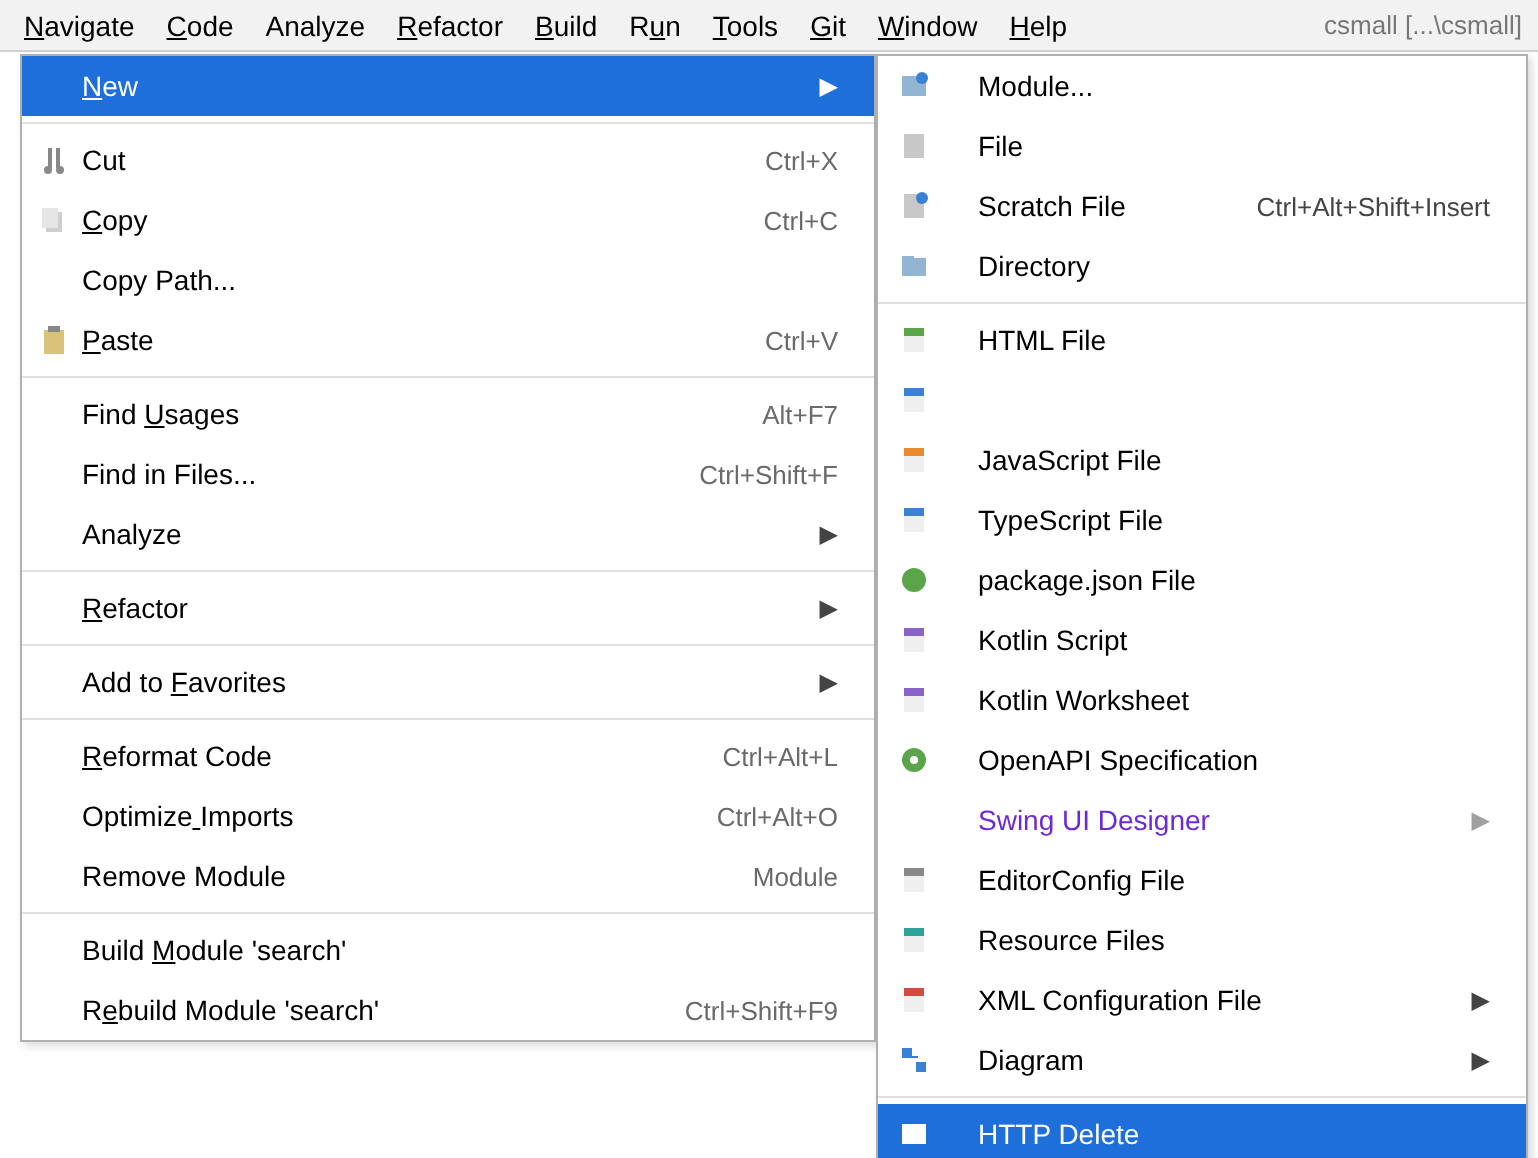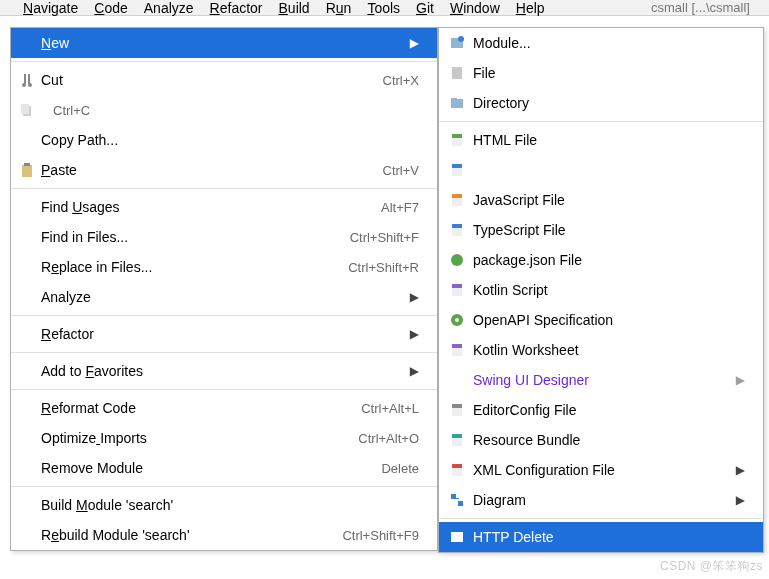--- a/index.html
+++ b/index.html
@@ -1,17 +1,17 @@
 <!DOCTYPE html>
 <html><head>
 <meta charset="utf-8">
 <style>
   * { box-sizing: border-box; font-family: "Segoe UI", Arial, sans-serif; }
   body { margin: 0; width: 769px; height: 579px; overflow: hidden; font-size: 14px; color: #000; background: #fff; }
-  .menubar { display: flex; align-items: center; height: 16px; background: #f2f2f2; border-bottom: 1px solid #d0d0d0; padding: 0 15px; }
+  .menubar { display: flex; align-items: center; height: 26px; background: #f2f2f2; border-bottom: 1px solid #d0d0d0; padding: 0 4px; }
   .menubar .mb-item { padding: 2px 8px; cursor: default; }
   .menubar .mb-spacer { flex: 1; }
   .menubar .project-label { color: #777; font-size: 13px; padding-right: 4px; margin-left: 40px; }
   .u { text-decoration: underline; }
 
   .dropdown1 { position: absolute; left: 10px; top: 27px; width: 428px; background: #fff; border: 1px solid #b0b0b0; box-shadow: 2px 2px 4px rgba(0,0,0,.15); z-index: 10; }
   .dropdown2 { position: absolute; left: 438px; top: 27px; width: 326px; background: #fff; border: 1px solid #b0b0b0; box-shadow: 2px 2px 4px rgba(0,0,0,.15); z-index: 11; }
 
   .row { display: flex; align-items: center; height: 30px; padding: 0 18px 0 30px; position: relative; cursor: default; }
   .row .lbl { flex: 1; white-space: nowrap; }
@@ -19,21 +19,21 @@
   .row .arrow { color: #444; font-size: 12px; padding-left: 10px; }
   .row.sel { background: #1e6fd9; color: #fff; }
   .row.sel .shortcut, .row.sel .arrow { color: #fff; }
   .row.disabled .lbl { color: #6d28d9; }
   .row.disabled .arrow { color: #a0a0a0; }
   .sep { height: 1px; background: #e0e0e0; margin: 3px 0; }
 
   .ico { position: absolute; left: 8px; width: 16px; height: 16px; display: flex; align-items: center; justify-content: center; }
   .ico svg { width: 16px; height: 16px; }
 
-  .d2 .row { padding-left: 34px; }
+  .d2 .row { padding-left: 50px; }
   .d2 .ico { left: 10px; }
   .d2 .shortcut { color: #444; }
 
   .watermark { position: absolute; right: 6px; bottom: 4px; color: rgba(0,0,0,.22); font-size: 12px; letter-spacing: .5px; pointer-events: none; }
 </style>
 </head>
 <body>
 
 <div class="menubar" id="menubar">
     <div class="mb-item"><span class="u">N</span>avigate</div>
@@ -68,20 +68,21 @@
       <span class="lbl">Cut</span>
       <span class="shortcut">Ctrl+X</span>
     </div>
     <div class="row">
       <span class="ico">
         <svg viewBox="0 0 16 16">
           <rect x="4" y="4" width="8" height="10" fill="#cfcfcf"></rect>
           <rect x="2" y="2" width="8" height="10" fill="#e6e6e6"></rect>
         </svg>
       </span>
+      <span class="lbl"><span class="u">C</span>opy</span>
       <span class="shortcut">Ctrl+C</span>
     </div>
     <div class="row">
       <span class="lbl">Copy Path...</span>
     </div>
     <div class="row">
       <span class="ico">
         <svg viewBox="0 0 16 16">
           <rect x="3" y="3" width="10" height="12" fill="#d9c27a"></rect>
           <rect x="5" y="1" width="6" height="3" fill="#888"></rect>
@@ -93,24 +94,20 @@
     <div class="sep"></div>
     <div class="row">
       <span class="lbl">Find <span class="u">U</span>sages</span>
       <span class="shortcut">Alt+F7</span>
     </div>
     <div class="row">
       <span class="lbl">Find in Files...</span>
       <span class="shortcut">Ctrl+Shift+F</span>
     </div>
     <div class="row">
-      <span class="lbl">R<span class="u">e</span>place in Files...</span>
-      <span class="shortcut">Ctrl+Shift+R</span>
-    </div>
-    <div class="row">
       <span class="lbl">Analyze</span>
       <span class="arrow">▶</span>
     </div>
     <div class="sep"></div>
     <div class="row">
       <span class="lbl"><span class="u">R</span>efactor</span>
       <span class="arrow">▶</span>
     </div>
     <div class="sep"></div>
     <div class="row">
@@ -121,21 +118,21 @@
     <div class="row">
       <span class="lbl"><span class="u">R</span>eformat Code</span>
       <span class="shortcut">Ctrl+Alt+L</span>
     </div>
     <div class="row">
       <span class="lbl">Optimize<span class="u"> </span>Imports</span>
       <span class="shortcut">Ctrl+Alt+O</span>
     </div>
     <div class="row">
       <span class="lbl">Remove Module</span>
-      <span class="shortcut">Delete</span>
+      <span class="shortcut">Module</span>
     </div>
     <div class="sep"></div>
     <div class="row">
       <span class="lbl">Build <span class="u">M</span>odule 'search'</span>
     </div>
     <div class="row">
       <span class="lbl">R<span class="u">e</span>build Module 'search'</span>
       <span class="shortcut">Ctrl+Shift+F9</span>
     </div>
   </div>
@@ -154,20 +151,30 @@
       <span class="ico">
         <svg viewBox="0 0 16 16">
           <rect x="3" y="2" width="10" height="12" fill="#c8c8c8"></rect>
         </svg>
       </span>
       <span class="lbl">File</span>
     </div>
     <div class="row">
       <span class="ico">
         <svg viewBox="0 0 16 16">
+          <rect x="3" y="2" width="10" height="12" fill="#c8c8c8"></rect>
+          <circle cx="12" cy="4" r="3" fill="#3a81d6"></circle>
+        </svg>
+      </span>
+      <span class="lbl">Scratch File</span>
+      <span class="shortcut">Ctrl+Alt+Shift+Insert</span>
+    </div>
+    <div class="row">
+      <span class="ico">
+        <svg viewBox="0 0 16 16">
           <rect x="2" y="4" width="12" height="9" fill="#93b5d4"></rect>
           <rect x="2" y="3" width="6" height="3" fill="#93b5d4"></rect>
         </svg>
       </span>
       <span class="lbl">Directory</span>
     </div>
     <div class="sep"></div>
     <div class="row">
       <span class="ico">
         <svg viewBox="0 0 16 16">
@@ -216,56 +223,56 @@
         <svg viewBox="0 0 16 16">
           <rect x="3" y="2" width="10" height="12" fill="#efefef"></rect>
           <rect x="3" y="2" width="10" height="4" fill="#8a63c6"></rect>
         </svg>
       </span>
       <span class="lbl">Kotlin Script</span>
     </div>
     <div class="row">
       <span class="ico">
         <svg viewBox="0 0 16 16">
+          <rect x="3" y="2" width="10" height="12" fill="#efefef"></rect>
+          <rect x="3" y="2" width="10" height="4" fill="#8a63c6"></rect>
+        </svg>
+      </span>
+      <span class="lbl">Kotlin Worksheet</span>
+    </div>
+    <div class="row">
+      <span class="ico">
+        <svg viewBox="0 0 16 16">
           <circle cx="8" cy="8" r="6" fill="#5aa54a"></circle>
           <circle cx="8" cy="8" r="2" fill="#fff"></circle>
         </svg>
       </span>
       <span class="lbl">OpenAPI Specification</span>
     </div>
-    <div class="row">
-      <span class="ico">
-        <svg viewBox="0 0 16 16">
-          <rect x="3" y="2" width="10" height="12" fill="#efefef"></rect>
-          <rect x="3" y="2" width="10" height="4" fill="#8a63c6"></rect>
-        </svg>
-      </span>
-      <span class="lbl">Kotlin Worksheet</span>
-    </div>
     <div class="row disabled">
       <span class="lbl">Swing UI Designer</span>
       <span class="arrow">▶</span>
     </div>
     <div class="row">
       <span class="ico">
         <svg viewBox="0 0 16 16">
           <rect x="3" y="2" width="10" height="12" fill="#efefef"></rect>
           <rect x="3" y="2" width="10" height="4" fill="#888"></rect>
         </svg>
       </span>
       <span class="lbl">EditorConfig File</span>
     </div>
     <div class="row">
       <span class="ico">
         <svg viewBox="0 0 16 16">
           <rect x="3" y="2" width="10" height="12" fill="#efefef"></rect>
           <rect x="3" y="2" width="10" height="4" fill="#2fa39a"></rect>
         </svg>
       </span>
-      <span class="lbl">Resource Bundle</span>
+      <span class="lbl">Resource Files</span>
     </div>
     <div class="row">
       <span class="ico">
         <svg viewBox="0 0 16 16">
           <rect x="3" y="2" width="10" height="12" fill="#efefef"></rect>
           <rect x="3" y="2" width="10" height="4" fill="#d14b3f"></rect>
         </svg>
       </span>
       <span class="lbl">XML Configuration File</span>
       <span class="arrow">▶</span>

